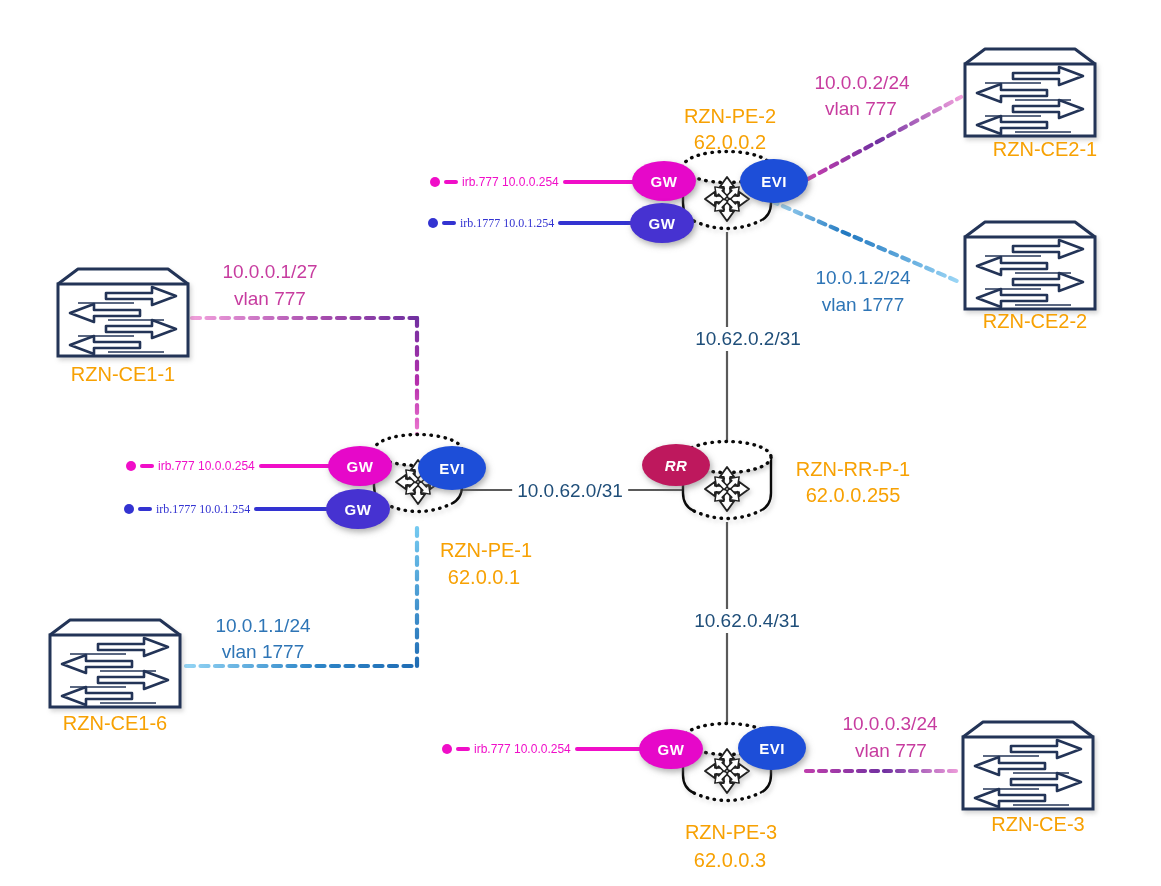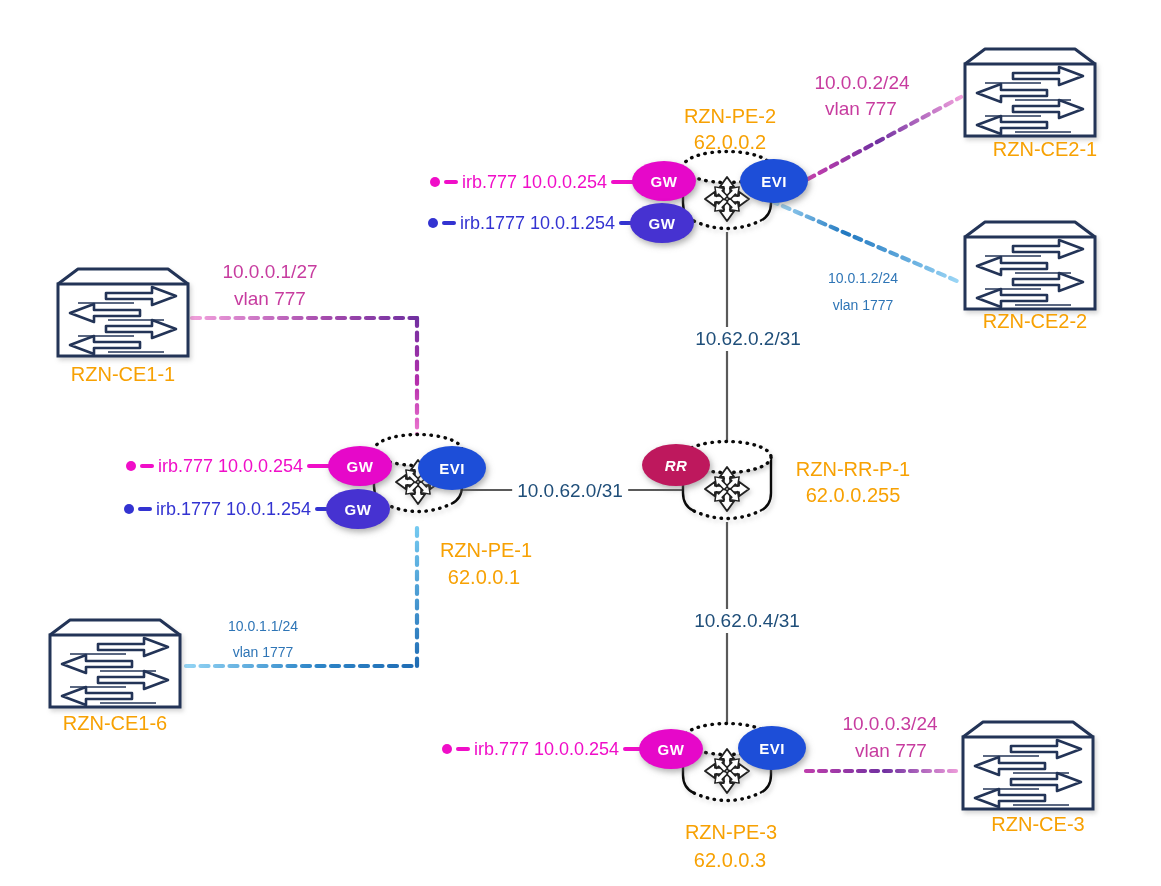--- a/index.html
+++ b/index.html
@@ -10,31 +10,31 @@
   .badge{position:absolute;border-radius:50%;display:flex;align-items:center;justify-content:center;
          color:#fff;font-weight:bold;font-size:15px;letter-spacing:.5px;
          box-shadow:2px 3px 6px rgba(110,110,110,.55);z-index:6;}
   .badge.gw-m{background:#E608C9;}
   .badge.gw-b{background:#4632D1;}
   .badge.evi{background:#1d4ed8;}
   .badge.rr{background:#be185d;font-style:italic;}
   .lbl{position:absolute;transform:translate(-50%,-50%);white-space:nowrap;z-index:7;}
   .devname{color:#F7A103;font-weight:normal;font-size:20px;}
   .pinktxt{color:#C73C9F;font-size:19px;}
-  .bluetxt{color:#2E75B6;font-size:14px;}
+  .bluetxt{color:#2E75B6;font-size:19px;}
   .linklbl{color:#1F4E79;font-size:19px;background:#fff;padding:1px 5px;}
   .irb{position:absolute;display:flex;align-items:center;gap:4px;height:20px;z-index:5;}
   .irb .dot{width:10px;height:10px;border-radius:50%;flex:0 0 auto;}
   .irb .stub{width:14px;height:4px;border-radius:2px;flex:0 0 auto;}
   .irb .tail{flex:1 1 auto;min-width:4px;height:4px;border-radius:2px;}
-  .irb .txt{font-size:18px;white-space:nowrap;}
+  .irb .txt{font-size:12px;white-space:nowrap;}
   .irb.m .dot,.irb.m .stub,.irb.m .tail{background:#F00EC8;}
   .irb.m .txt{color:#F00EC8;}
   .irb.b .dot,.irb.b .stub,.irb.b .tail{background:#3333D1;}
-  .irb.b .txt{color:#3333D1;}
+  .irb.b .txt{color:#3333D1;font-family:Liberation Serif, serif;}
 </style>
 </head>
 <body>
 
 <div id="canvas">
 
   <svg class="layer" width="1161" height="886">
     <defs>
       <linearGradient id="g1" gradientUnits="userSpaceOnUse" x1="192" y1="318" x2="417" y2="318">
         <stop offset="0" stop-color="#F2A0DC"></stop>

